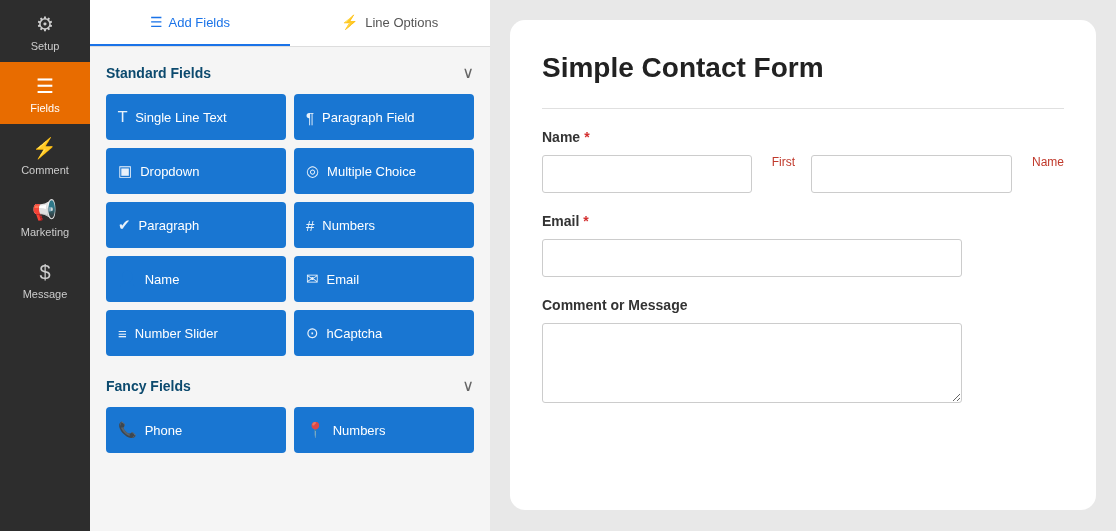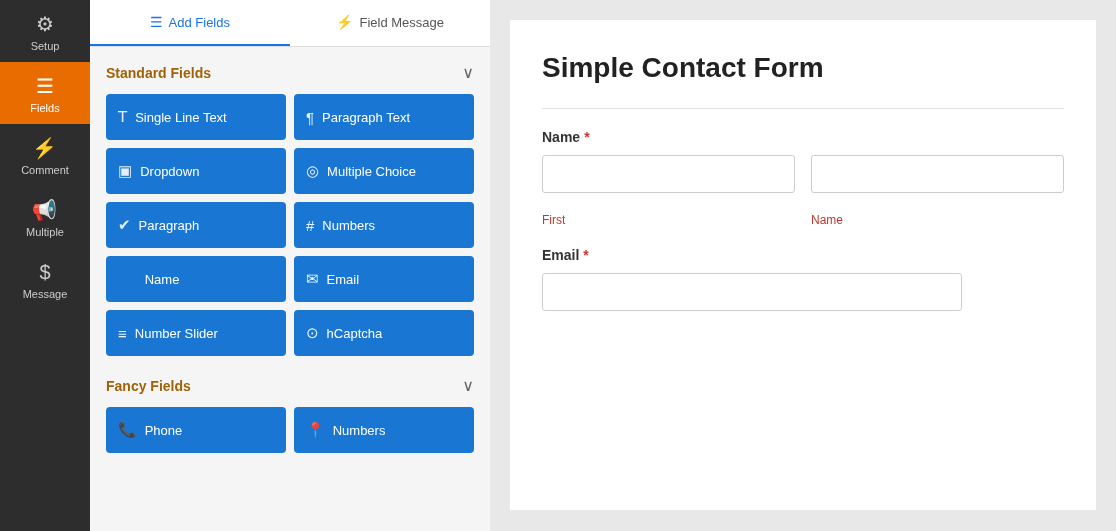--- a/index.html
+++ b/index.html
@@ -82,21 +82,21 @@
 
     .section-header {
       display: flex;
       justify-content: space-between;
       align-items: center;
       margin-bottom: 12px;
     }
     .section-title {
       font-size: 14px;
       font-weight: 600;
-      color: #a16207;
+      color: #0c4a6e;
     }
     .section-toggle { color: #666; cursor: pointer; font-size: 16px; }
 
     .fields-grid {
       display: grid;
       grid-template-columns: 1fr 1fr;
       gap: 8px;
       margin-bottom: 20px;
     }
     .field-btn {
@@ -119,20 +119,21 @@
     .form-preview {
       flex: 1;
       background: #e8e8e8;
       overflow-y: auto;
       padding: 20px;
     }
     .form-card {
       background: #fff;
       padding: 32px 32px 24px;
       min-height: 490px;
+      border-radius: 15px;
     }
     .form-title {
       font-size: 28px;
       font-weight: 700;
       color: #222;
       margin-bottom: 24px;
     }
     .form-divider {
       border: none;
       border-top: 1px solid #e0e0e0;
@@ -152,21 +153,20 @@
     }
     .required-star { color: #d32f2f; font-size: 14px; }
 
     .name-fields {
       display: flex;
       gap: 16px;
     }
     .name-field-wrap {
       flex: 1;
       display: flex;
-      flex-direction: column;
       gap: 20px;
     }
     .form-input {
       width: 100%;
       border: 1px solid #ccc;
       border-radius: 3px;
       padding: 10px 8px;
       font-size: 14px;
       outline: none;
       background: #fff;
@@ -204,55 +204,55 @@
   <div class="sidebar-item active">
     <span class="sidebar-icon">☰</span>
     <span class="sidebar-label">Fields</span>
   </div>
   <div class="sidebar-item">
     <span class="sidebar-icon">⚡</span>
     <span class="sidebar-label">Comment</span>
   </div>
   <div class="sidebar-item">
     <span class="sidebar-icon">📢</span>
-    <span class="sidebar-label">Multiple</span>
+    <span class="sidebar-label">Marketing</span>
   </div>
   <div class="sidebar-item">
     <span class="sidebar-icon">$</span>
     <span class="sidebar-label">Message</span>
   </div>
 </nav>
 
 <div class="middle-panel">
 
   <div class="tabs">
     <div class="tab active">
       <span class="tab-icon">☰</span>
       <span>Add Fields</span>
     </div>
     <div class="tab">
       <span class="tab-icon">⚡</span>
-      <span>Field Message</span>
+      <span>Line Options</span>
     </div>
   </div>
 
   <div class="fields-content">
 
     <div class="section-header">
       <span class="section-title">Standard Fields</span>
       <span class="section-toggle">∨</span>
     </div>
     <div class="fields-grid">
       <button class="field-btn">
         <span class="field-btn-icon">𝖳</span>
         <span>Single Line Text</span>
       </button>
       <button class="field-btn">
         <span class="field-btn-icon">¶</span>
-        <span>Paragraph Text</span>
+        <span>Paragraph Field</span>
       </button>
       <button class="field-btn">
         <span class="field-btn-icon">▣</span>
         <span>Dropdown</span>
       </button>
       <button class="field-btn">
         <span class="field-btn-icon">◎</span>
         <span>Multiple Choice</span>
       </button>
       <button class="field-btn">
@@ -322,15 +322,21 @@
     </div>
 
     <div class="form-field-group">
       <div class="form-label">
         <span>Email</span>
         <span class="required-star">*</span>
       </div>
       <input type="email" class="form-input" style="max-width: 420px;">
     </div>
 
+    <div class="form-field-group">
+      <div class="form-label">
+        <span>Comment or Message</span>
+      </div>
+      <textarea class="form-textarea" style="max-width: 420px;"></textarea>
+    </div>
 
   </div>
 </div>
 
 </body></html>

